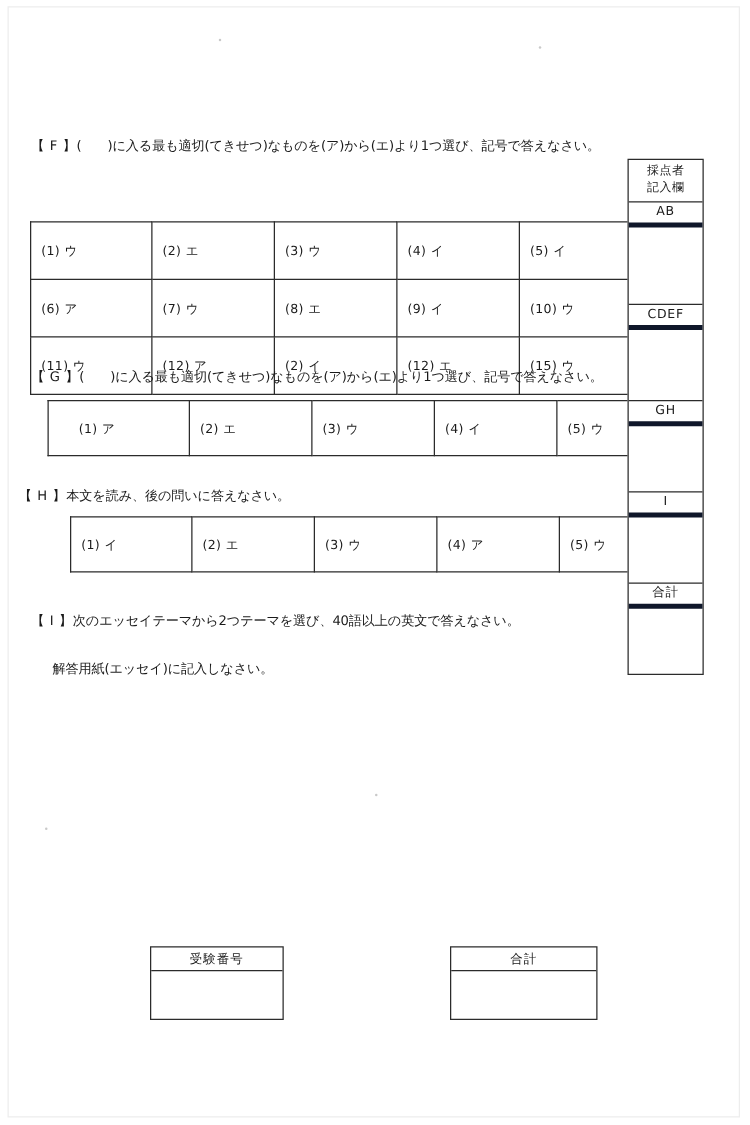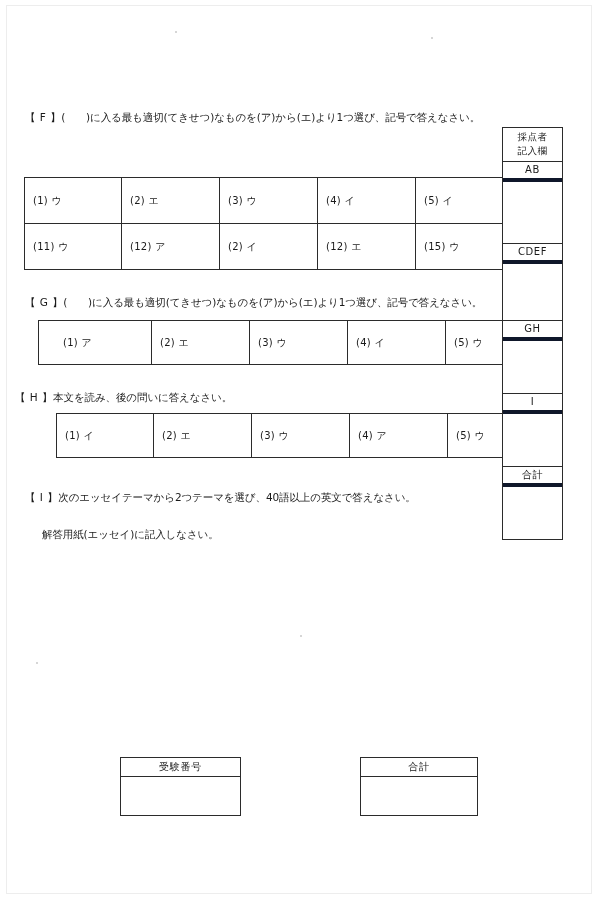--- a/index.html
+++ b/index.html
@@ -132,20 +132,27 @@
 <table class="answer-table" style="left:24px;top:133px;width:444px;margin-top:44px;">
   <tbody>
       <tr>
     <td style="width:88px;height:45px;">(1) ウ</td>
     <td style="width:89px;">(2) エ</td>
     <td style="width:89px;">(3) ウ</td>
     <td style="width:89px;">(4) イ</td>
     <td style="width:89px;">(5) イ</td>
   </tr>
   <tr>
+    <td style="height:45px;">(6) ア</td>
+    <td>(7) ウ</td>
+    <td>(8) エ</td>
+    <td>(9) イ</td>
+    <td>(10) ウ</td>
+  </tr>
+  <tr>
     <td style="height:45px;">(11) ウ</td>
     <td>(12) ア</td>
     <td>(2) イ</td>
     <td>(12) エ</td>
     <td>(15) ウ</td>
   </tr>
 </tbody>
   </table>
 
 <div class="prompt" style="left:25px;top:295px;">
@@ -200,21 +207,21 @@
   <div class="scorer-label">GH</div>
   <div class="scorer-blank" style="height:52px;"></div>
 
   <div class="scorer-label">I</div>
   <div class="scorer-blank" style="height:52px;"></div>
 
   <div class="scorer-label">合計</div>
   <div class="scorer-blank last" style="height:52px;"></div>
 </div>
 
-<div class="foot-box" style="left:120px;top:757px;width:121px;">
+<div class="foot-box" style="left:120px;top:757px;width:107px;">
   <div class="foot-box-head">受験番号</div>
   <div class="foot-box-blank"></div>
 </div>
 
 <div class="foot-box" style="left:360px;top:757px;width:118px;">
   <div class="foot-box-head">合計</div>
   <div class="foot-box-blank"></div>
 </div>
 
 </body></html>

